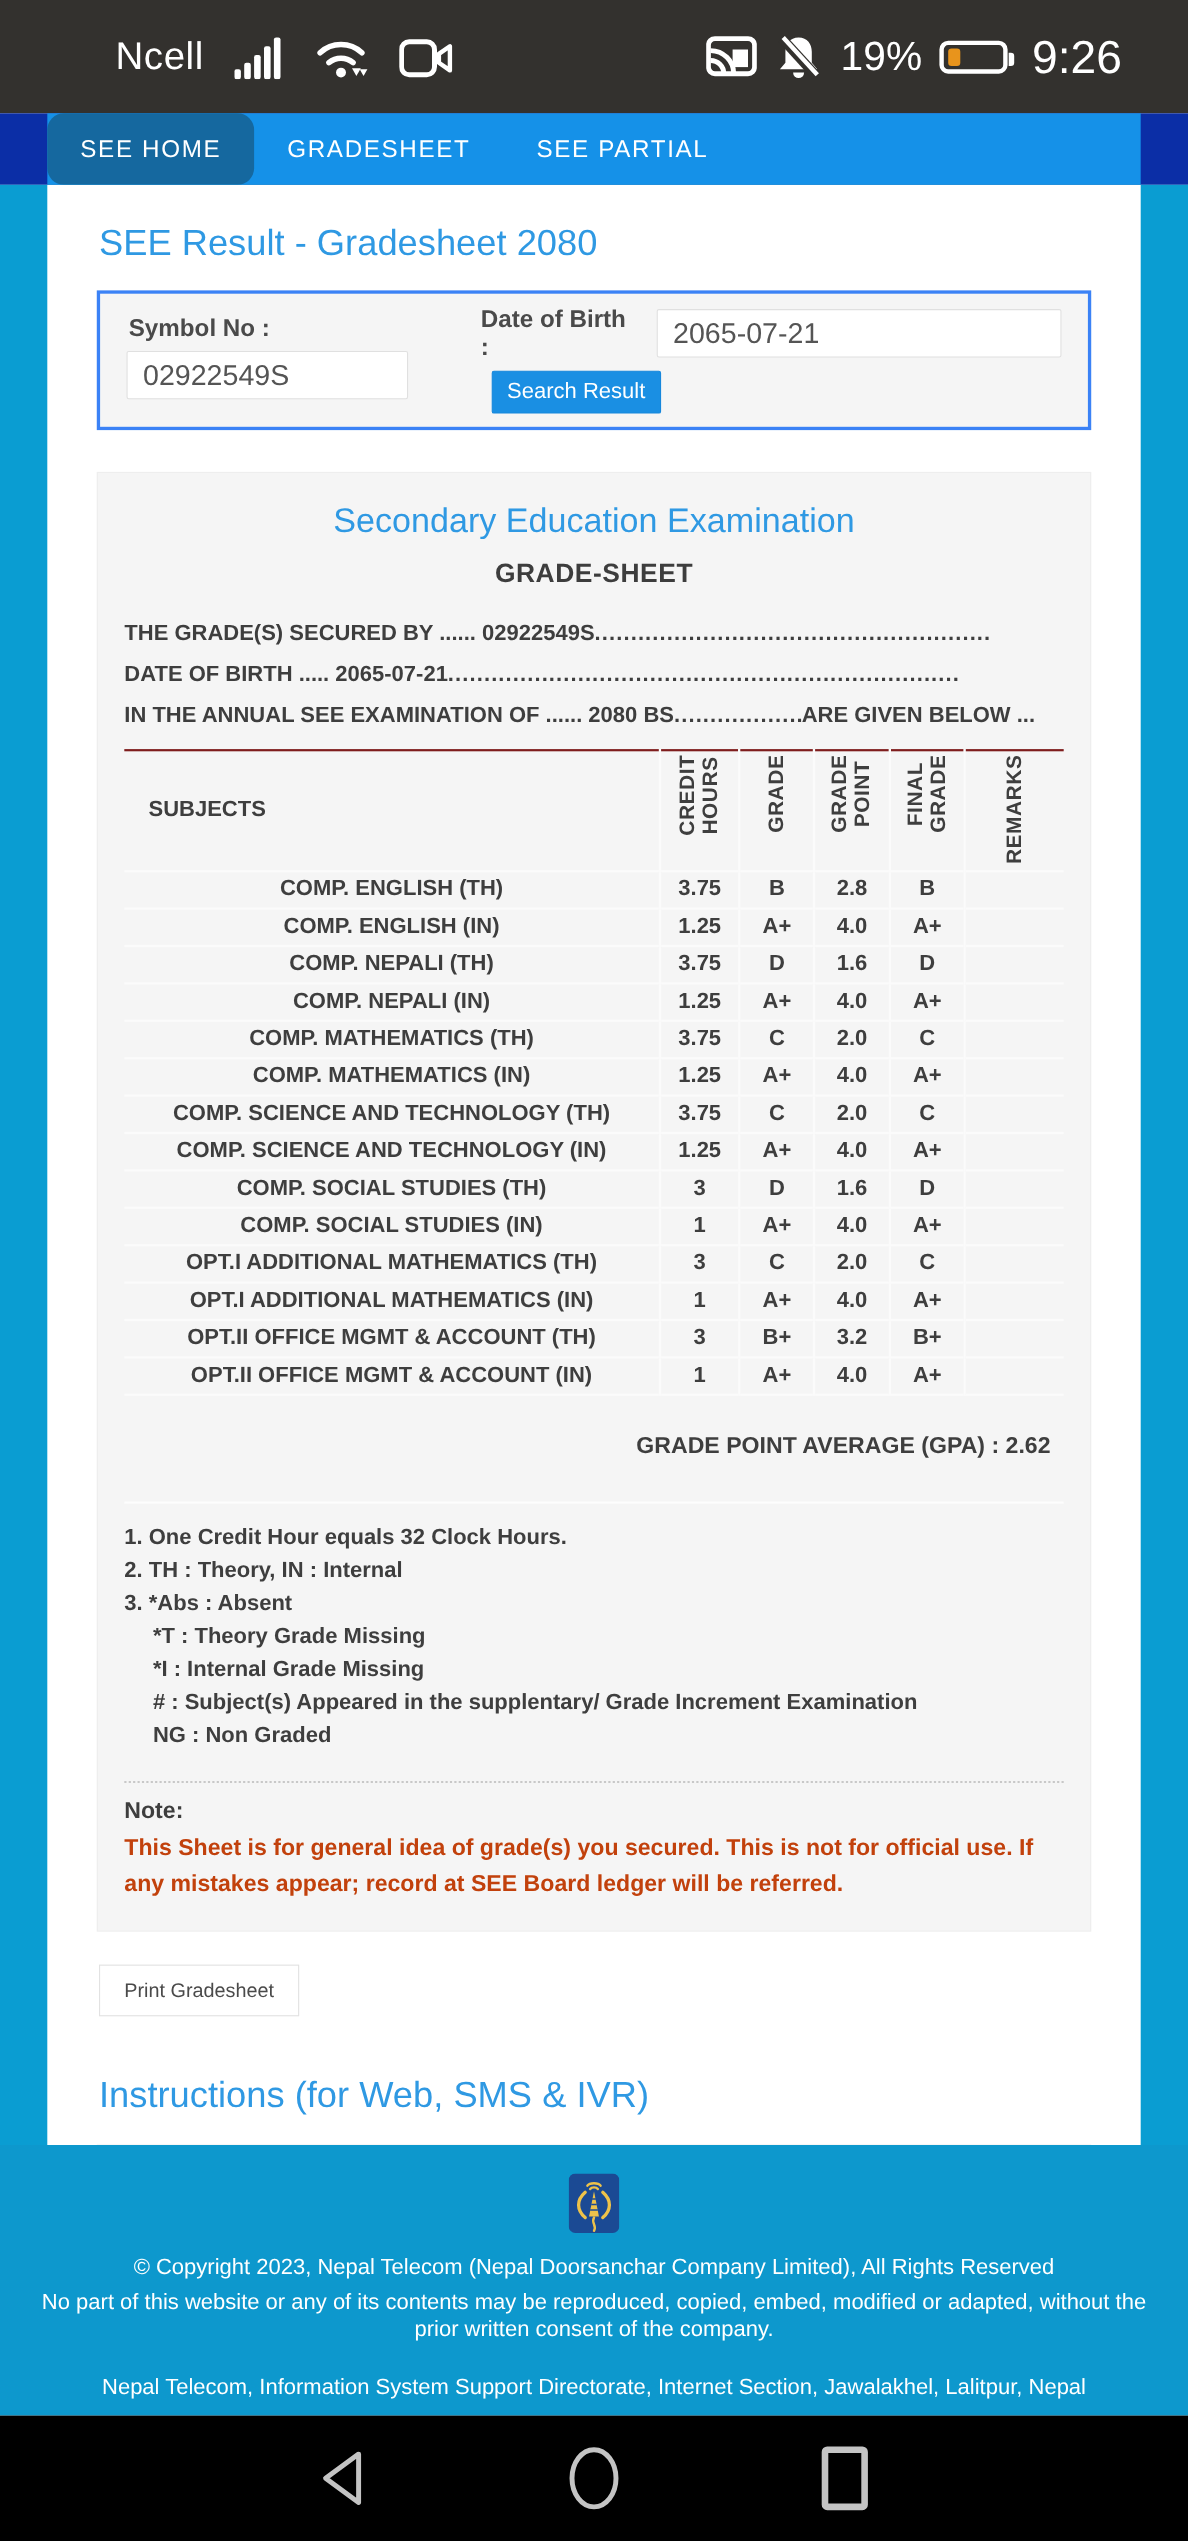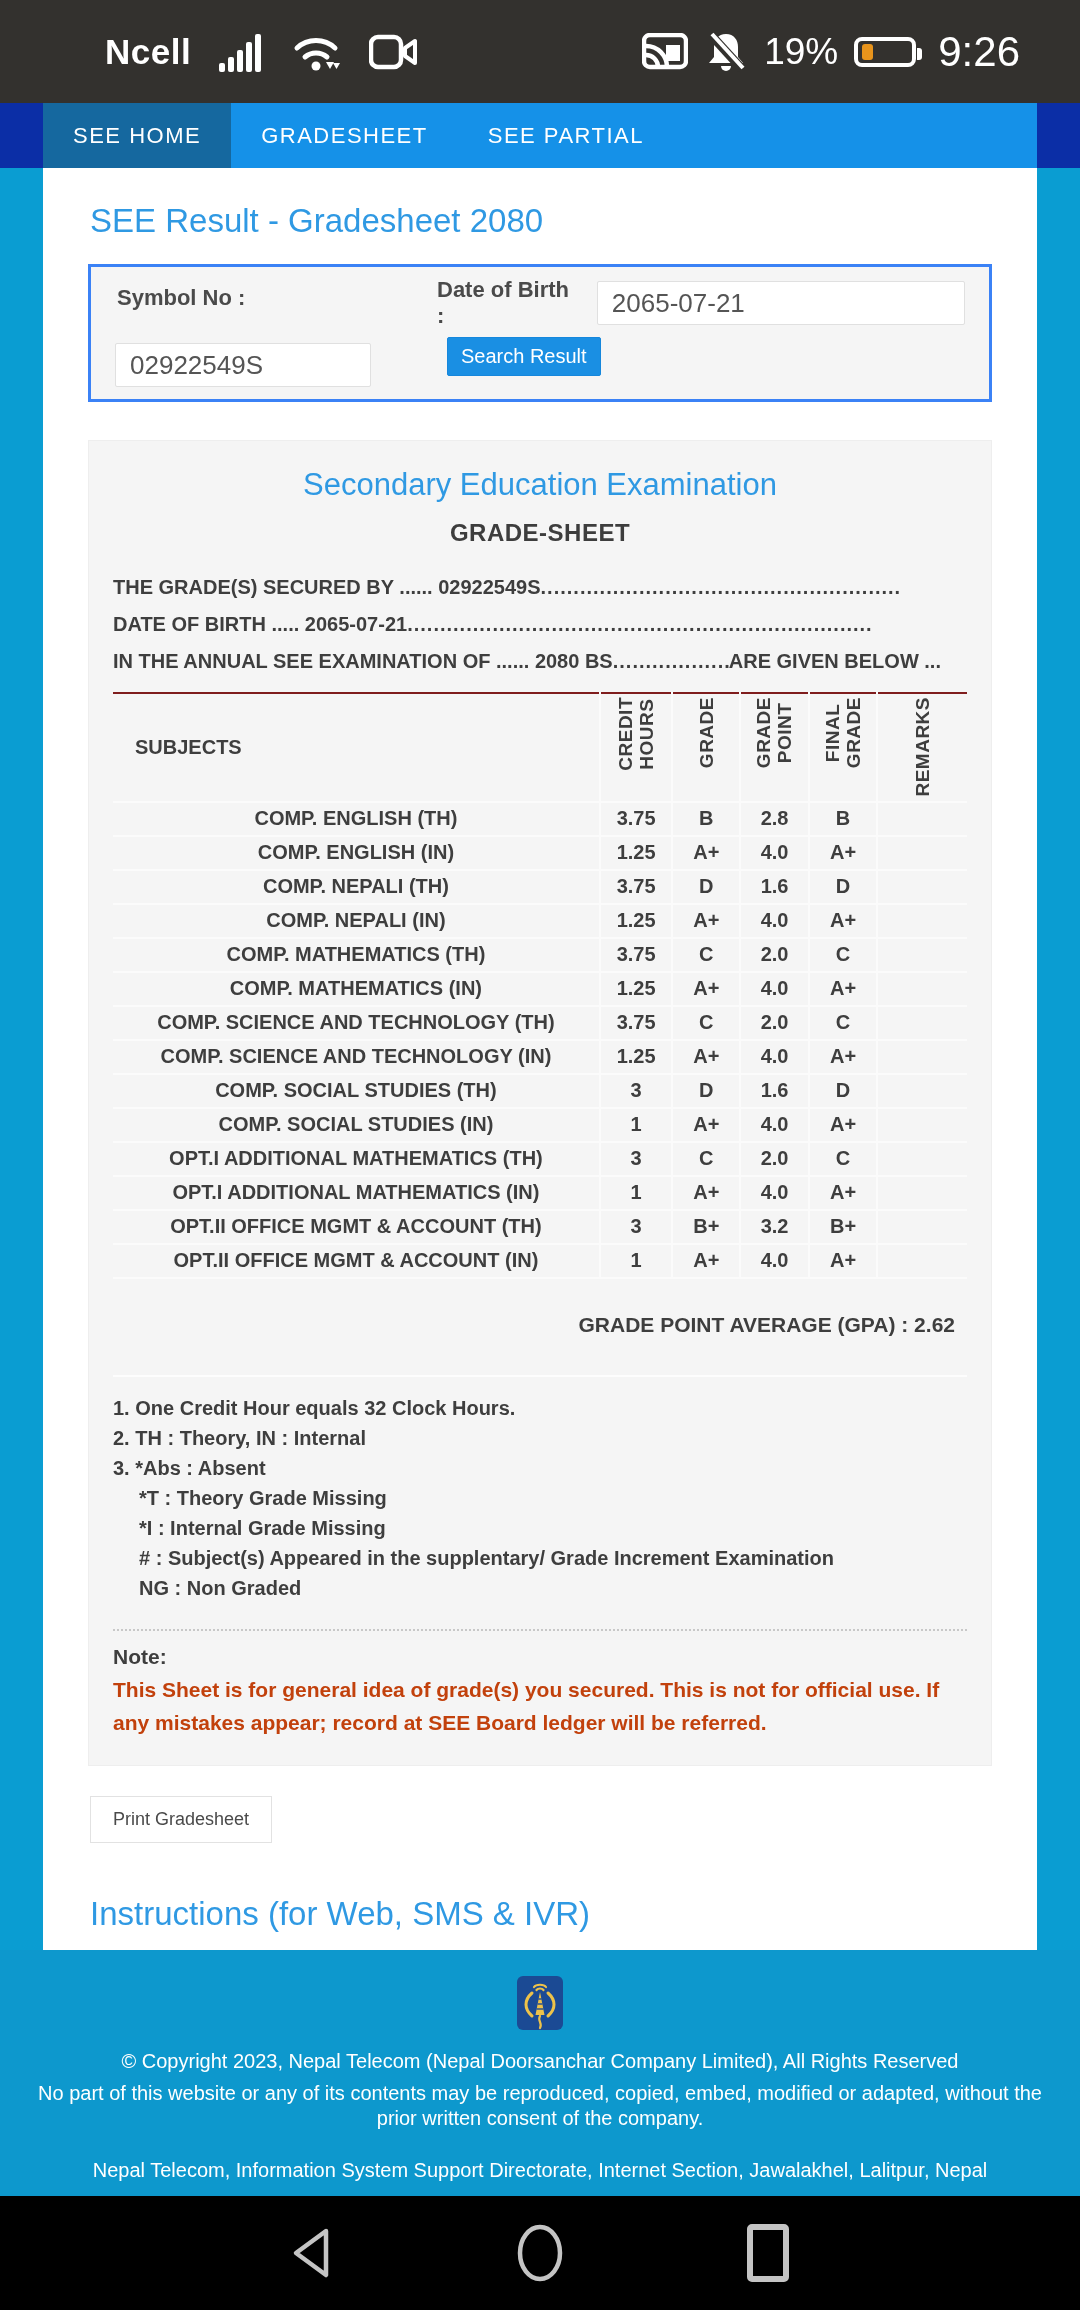--- a/index.html
+++ b/index.html
@@ -2,48 +2,48 @@
 <html><head>
 <meta charset="utf-8">
 <style>
   * { margin:0; padding:0; box-sizing:border-box; }
   html,body { background:#000; }
   body { font-family:"Liberation Sans", sans-serif; }
   #screen { width:1080px; height:2310px; overflow:hidden; display:flex; flex-direction:column; background:#fff; position:relative; }
 
   
   .status-bar { height:103px; background:#33312e; color:#fff; display:flex; align-items:center; padding:0 60px 0 105px; flex:none; }
-  .status-left { display:flex; align-items:center; gap:28px;font-weight:bold; }
+  .status-left { display:flex; align-items:flex-end; gap:28px; }
   .carrier { font-size:35px; letter-spacing:0.5px; }
   .status-right { margin-left:auto; display:flex; align-items:center; gap:16px; }
   .pct { font-size:37px; }
   .clock { font-size:42px; margin-left:6px; }
   .sicon { display:flex; align-items:center; }
   .battery { position:relative; width:62px; height:30px; border:4px solid #fff; border-radius:8px; display:flex; align-items:center; padding-left:4px; }
   .battery .fill { width:11px; height:16px; background:#e8941c; border-radius:3px; }
   .battery .nub { position:absolute; right:-10px; top:7px; width:5px; height:12px; background:#fff; border-radius:0 3px 3px 0; }
 
   
   .nav-strip { height:65px; background:#0b2ea6; padding:0 43px; flex:none; }
   .navbar { background:#1591e8; height:100%; display:flex; }
-  .tab { display:flex; align-items:center; padding:0 30px; color:#fff; font-size:22px; letter-spacing:1.5px; cursor:pointer; }
+  .tab { display:flex; align-items:center; padding:0 30px; color:#fff; font-size:22px; letter-spacing:1.5px; cursor:pointer;border-radius:15px; }
   .tab.active { background:#15689f; }
 
   
   .main { background:#0a9dd2; padding:0 43px; height:1782px; overflow:hidden; flex:none; }
   .content { background:#fff; height:100%; padding:26px 45px 0 45px; overflow:hidden; }
   .page-title { color:#2f99e3; font-size:33px; font-weight:500; margin:8px 0 24px 2px; }
 
   
   .form-box { background:#f5f5f5; border:3px solid #3b82f6; padding:10px 24px 12px 24px; display:flex; align-items:flex-start; margin-bottom:38px; }
   .fld-label { font-size:22px; font-weight:bold; color:#4a4a4a; }
   .col-symbol { display:flex; flex-direction:column; }
   .col-symbol .fld-label { margin:8px 0 8px 2px; }
   .txt-input { background:#fff; border:1px solid #e0e0e0; border-radius:2px; height:44px; font-size:26px; color:#555; padding:0 14px; font-family:"Liberation Sans", sans-serif; }
-  .symbol-input { width:256px;margin-top:24px; }
+  .symbol-input { width:256px; }
   .col-dob { margin-left:66px; }
   .dob-row { display:flex; align-items:center; }
   .dob-row .fld-label { margin-right:16px; }
   .dob-input { width:372px; }
   .search-btn { margin:8px 0 0 10px; background:#1a8fe3; border:1px solid #1687dc; color:#fff; font-size:20px; padding:7px 13px; border-radius:2px; cursor:pointer; font-family:"Liberation Sans", sans-serif; }
 
   
   .gs-box { background:#f5f5f5; border:1px solid #eee; padding:26px 24px 26px 24px; margin-bottom:28px; }
   .gs-title { text-align:center; color:#2f99e3; font-size:31px; font-weight:500; margin-bottom:16px; }
   .gs-subtitle { text-align:center; color:#3d3d3d; font-size:24px; font-weight:bold; letter-spacing:0.5px; margin-bottom:22px; }

